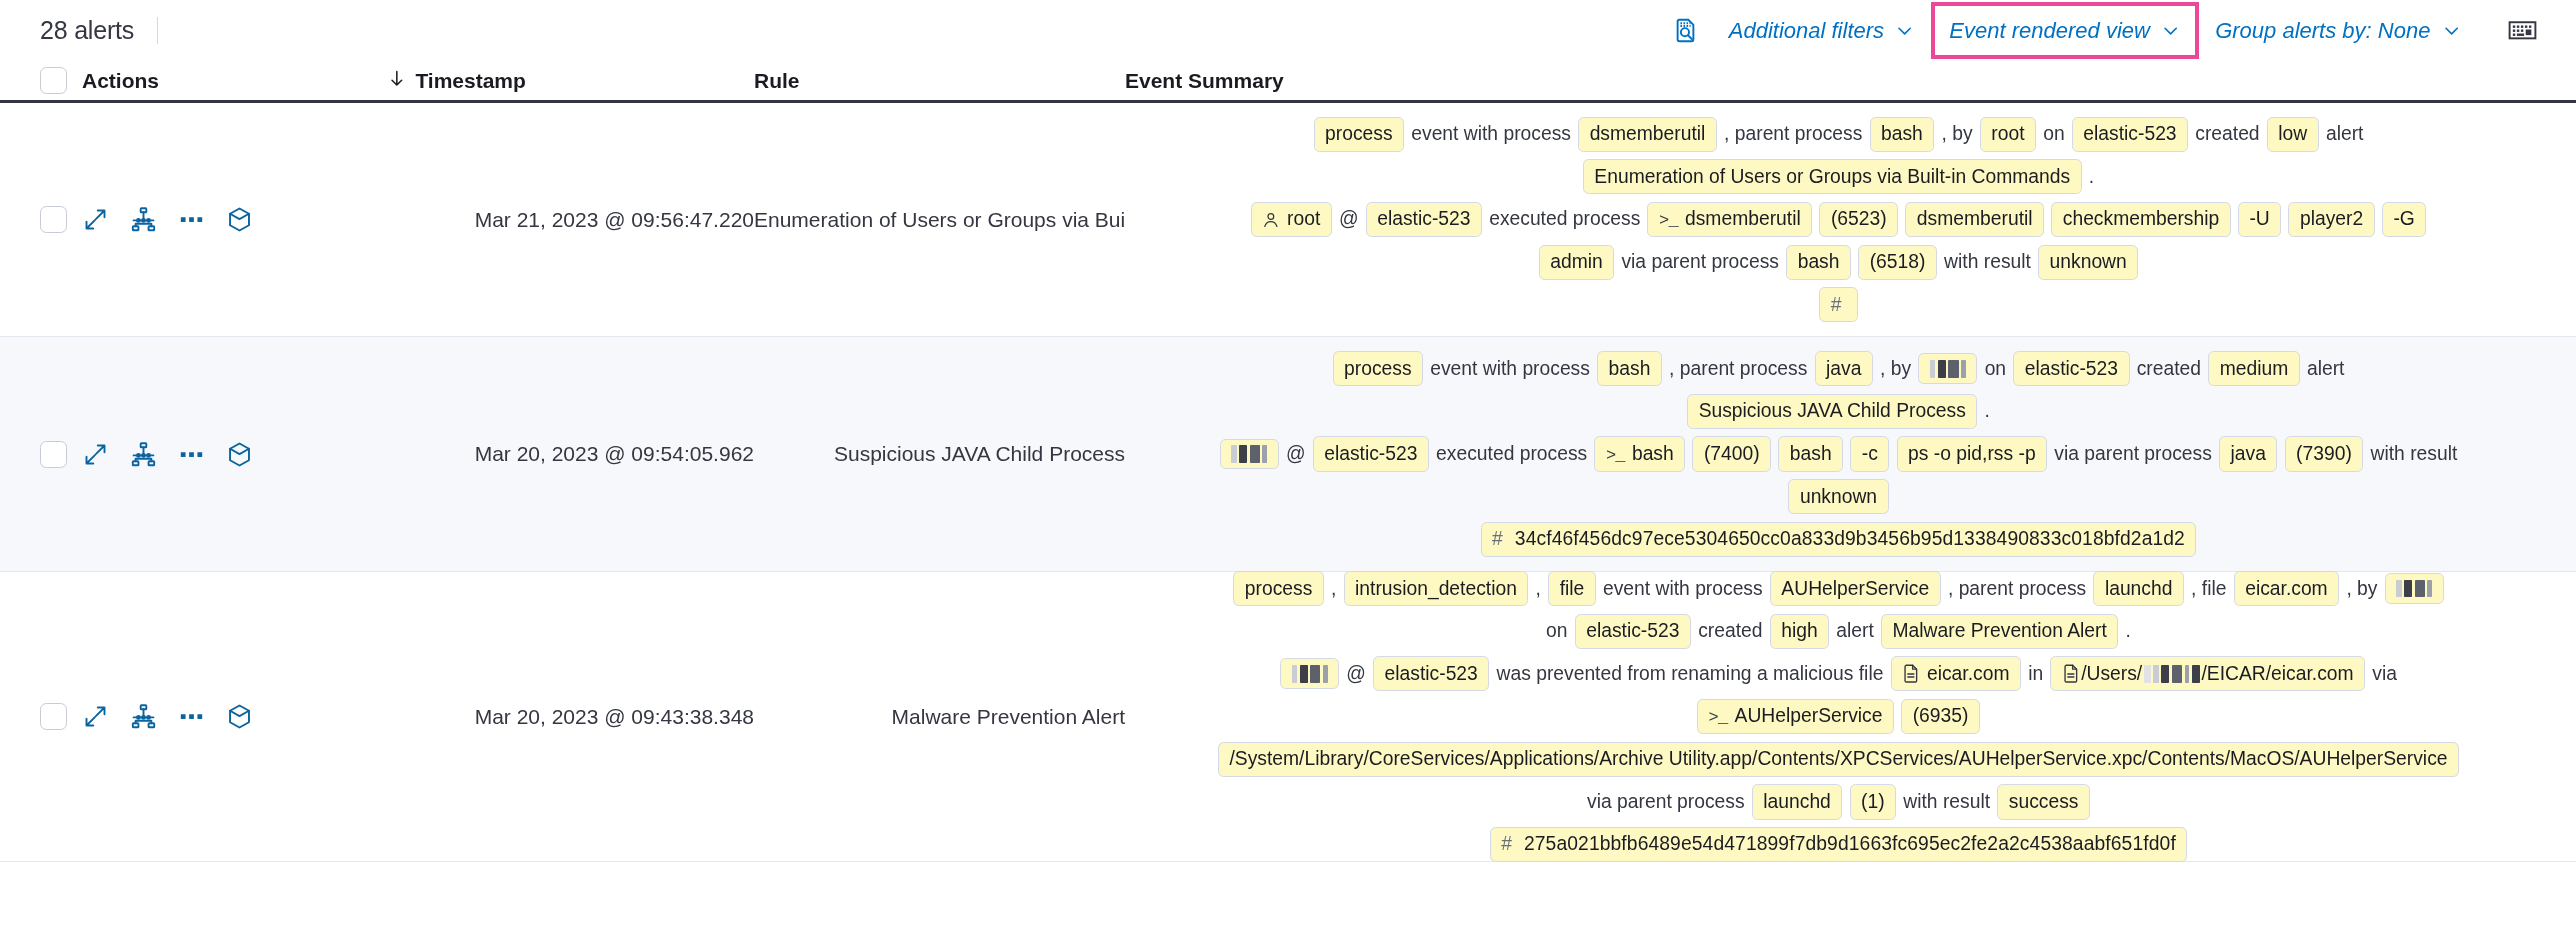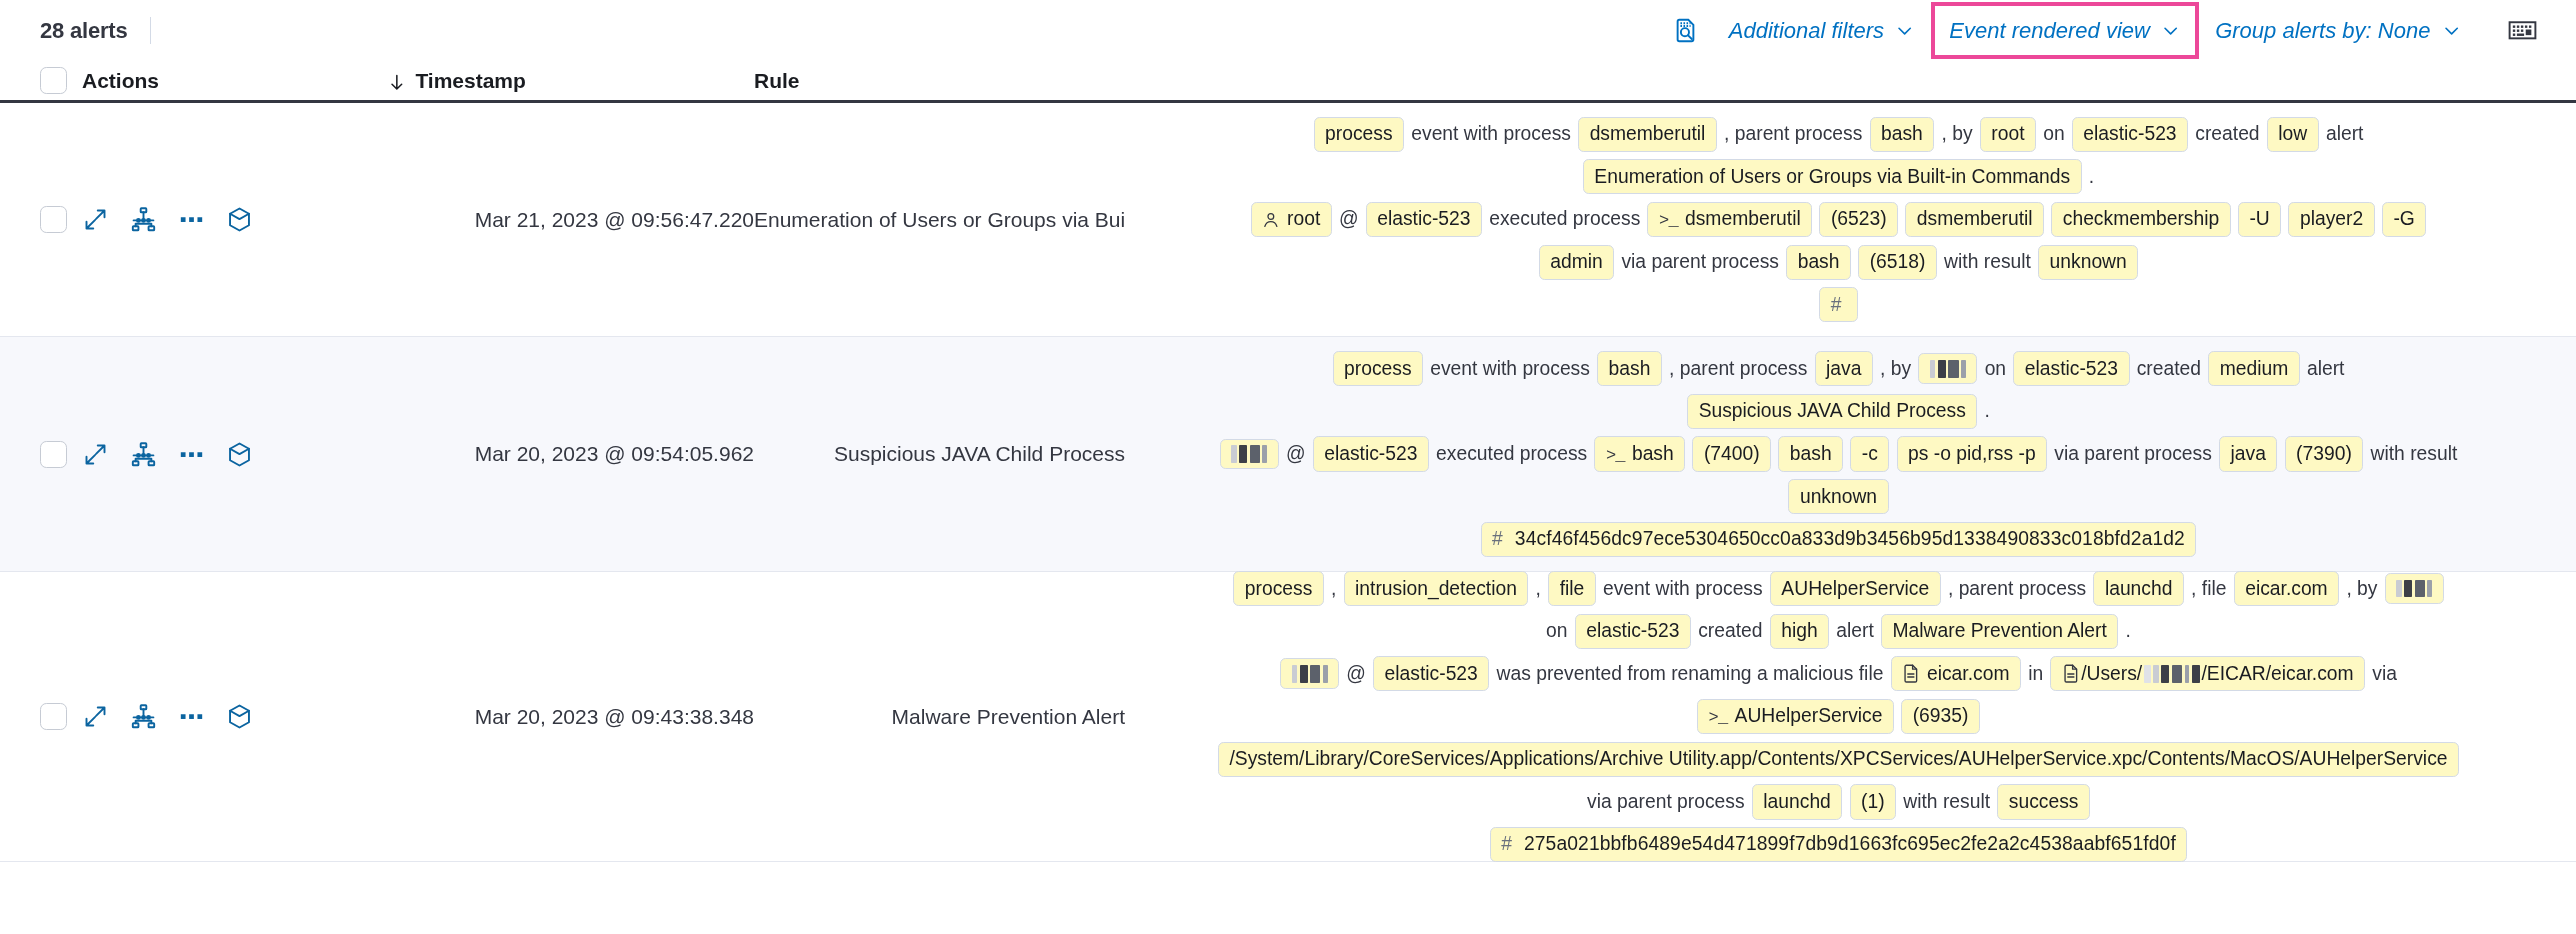--- a/index.html
+++ b/index.html
@@ -16,22 +16,22 @@
 
   
   .topbar {
     position: relative;
     height: 61px;
     display: flex;
     align-items: center;
     padding: 0 34px 0 40px;
   }
   .alert-count {
-    font-size: 22px;
-    font-weight: 700;
+    font-size: 25px;
+    font-weight: 400;
     color: #343741;
     letter-spacing: -0.2px;
   }
   .vdiv {
     width: 0.8px;
     height: 27px;
     background: #d3dae6;
     margin-left: 22.6px;
   }
   .topbar-right {
@@ -76,21 +76,21 @@
     align-items: center;
     height: 42px;
     padding: 0 0 0 40px;
     border-bottom: 3.2px solid #343741;
   }
   .th {
     font-size: 21px;
     font-weight: bold;
     color: #1a1c21;
     display: flex;
-    align-items: flex-end;
+    align-items: flex-start;
     gap: 9.7px;
   }
   .col-check { width: 42px; flex: 0 0 42px; }
   .col-actions { width: 306px; flex: 0 0 306px; }
   .col-time { width: 366px; flex: 0 0 366px; }
   .col-rule { width: 371px; flex: 0 0 371px; }
   .col-summary { flex: 1 1 auto; }
 
   .checkbox {
     width: 27px; height: 27px;
@@ -264,20 +264,23 @@
     <span>
       <svg width="17.7" height="19.3" viewBox="0 0 22 24" fill="none" stroke="#1a1c21" stroke-width="1.9" stroke-linecap="round" stroke-linejoin="round">
           <path d="M11 3v17M5 14l6 6 6-6"></path>
         </svg>
     </span>
     <span>Timestamp</span>
   </div>
   <div class="th col-rule">
     <span>Rule</span>
   </div>
+  <div class="th col-summary">
+    <span>Event Summary</span>
+  </div>
 </div>
 
 <div id="rows-container">
     <div class="row row-1">
       <div class="col-check">
         <div class="checkbox"></div>
       </div>
       <div class="col-actions actions-cell">
         <div class="act-icon">
           <svg width="27" height="27" viewBox="0 0 24 24" fill="none" stroke="#0b64a0" stroke-width="1.7" stroke-linecap="round" stroke-linejoin="round">

